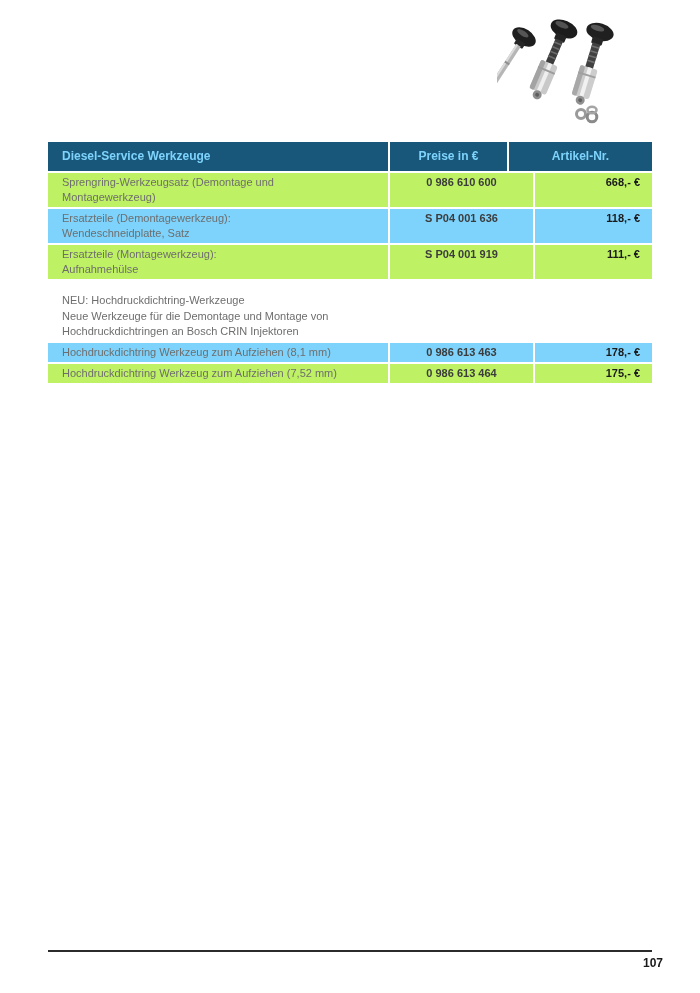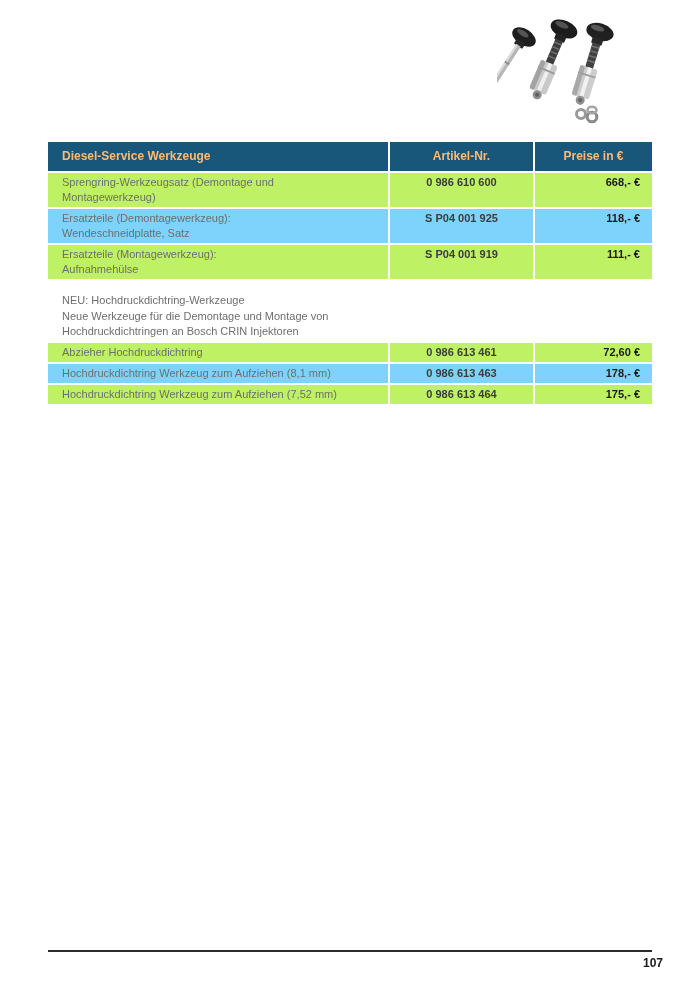--- a/index.html
+++ b/index.html
@@ -62,21 +62,21 @@
     width: 117px;
     margin-left: 2px;
     padding: 2px 12px 2px 4px;
     text-align: right;
     font-weight: bold;
     color: #1a1a1a;
   }
   .t-head { margin-bottom: 2px; }
   .t-head .cell {
     background: #19577a;
-    color: #fdba74;
+    color: #7dd3fc;
     font-weight: bold;
     font-size: 12px;
     height: 29px;
     line-height: 29px;
     padding-top: 0;
     padding-bottom: 0;
     white-space: nowrap;
   }
   .t-row.shaded .cell { background: #bef264; }
   .t-row.plain .cell { background: #7dd3fc; }
@@ -171,54 +171,49 @@
       <circle cx="84" cy="109" r="4.5" fill="none" stroke="#9a9a9a" stroke-width="3"></circle>
       <circle cx="95" cy="112" r="4.8" fill="none" stroke="#8a8a8a" stroke-width="3"></circle>
       <ellipse cx="95" cy="105" rx="4.5" ry="3.2" fill="none" stroke="#a5a5a5" stroke-width="2.6"></ellipse>
     </svg>
   </div>
 
   <div class="price-table">
 
     <div class="t-row t-head">
       <div class="cell cell-desc">Diesel-Service Werkzeuge</div>
+      <div class="cell cell-price" style="text-align:center; padding-right:4px;">Preise in €</div>
       <div class="cell cell-art">Artikel-Nr.</div>
-      <div class="cell cell-price" style="text-align:center; padding-right:4px;">Preise in €</div>
     </div>
 
     <div class="t-row shaded">
       <div class="cell cell-desc">Sprengring-Werkzeugsatz (Demontage und
 Montagewerkzeug)</div>
       <div class="cell cell-art">0 986 610 600</div>
       <div class="cell cell-price">668,- €</div>
     </div>
 
     <div class="t-row plain">
       <div class="cell cell-desc">Ersatzteile (Demontagewerkzeug):
 Wendeschneidplatte, Satz</div>
-      <div class="cell cell-art">S P04 001 925</div>
+      <div class="cell cell-art">S P04 001 636</div>
       <div class="cell cell-price">118,- €</div>
     </div>
 
     <div class="t-row shaded">
       <div class="cell cell-desc">Ersatzteile (Montagewerkzeug):
 Aufnahmehülse</div>
       <div class="cell cell-art">S P04 001 919</div>
       <div class="cell cell-price">111,- €</div>
     </div>
 
     <div class="t-note">NEU: Hochdruckdichtring-Werkzeuge
 Neue Werkzeuge für die Demontage und Montage von
 Hochdruckdichtringen an Bosch CRIN Injektoren</div>
 
-    <div class="t-row shaded">
-      <div class="cell cell-desc">Abzieher Hochdruckdichtring</div>
-      <div class="cell cell-art">0 986 613 461</div>
-      <div class="cell cell-price">72,60 €</div>
-    </div>
 
     <div class="t-row plain">
       <div class="cell cell-desc">Hochdruckdichtring Werkzeug zum Aufziehen (8,1 mm)</div>
       <div class="cell cell-art">0 986 613 463</div>
       <div class="cell cell-price">178,- €</div>
     </div>
 
     <div class="t-row shaded">
       <div class="cell cell-desc">Hochdruckdichtring Werkzeug zum Aufziehen (7,52 mm)</div>
       <div class="cell cell-art">0 986 613 464</div>

